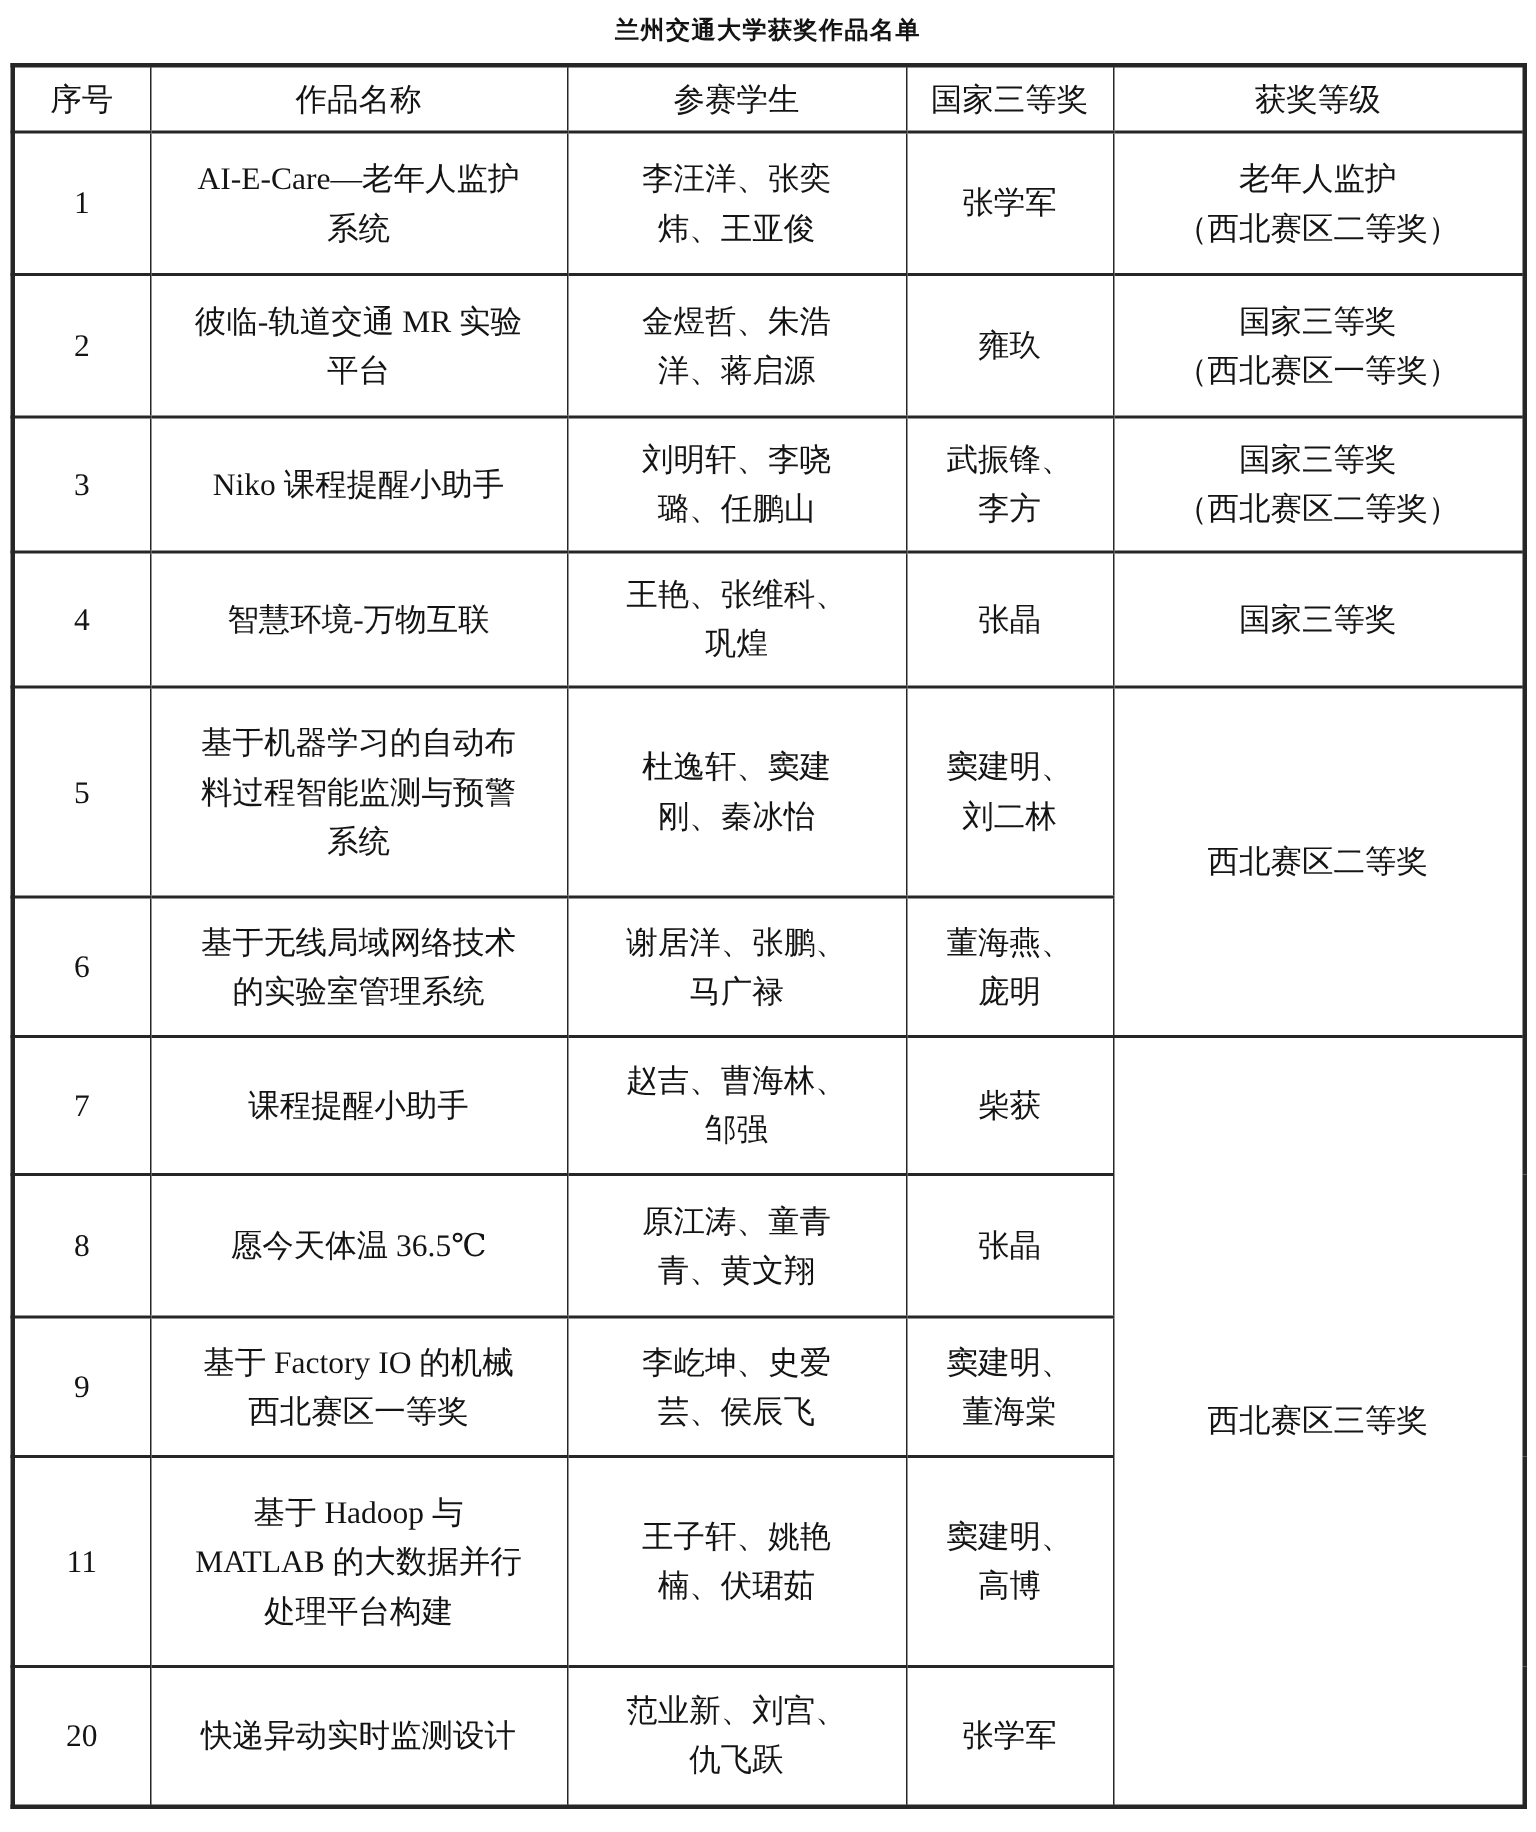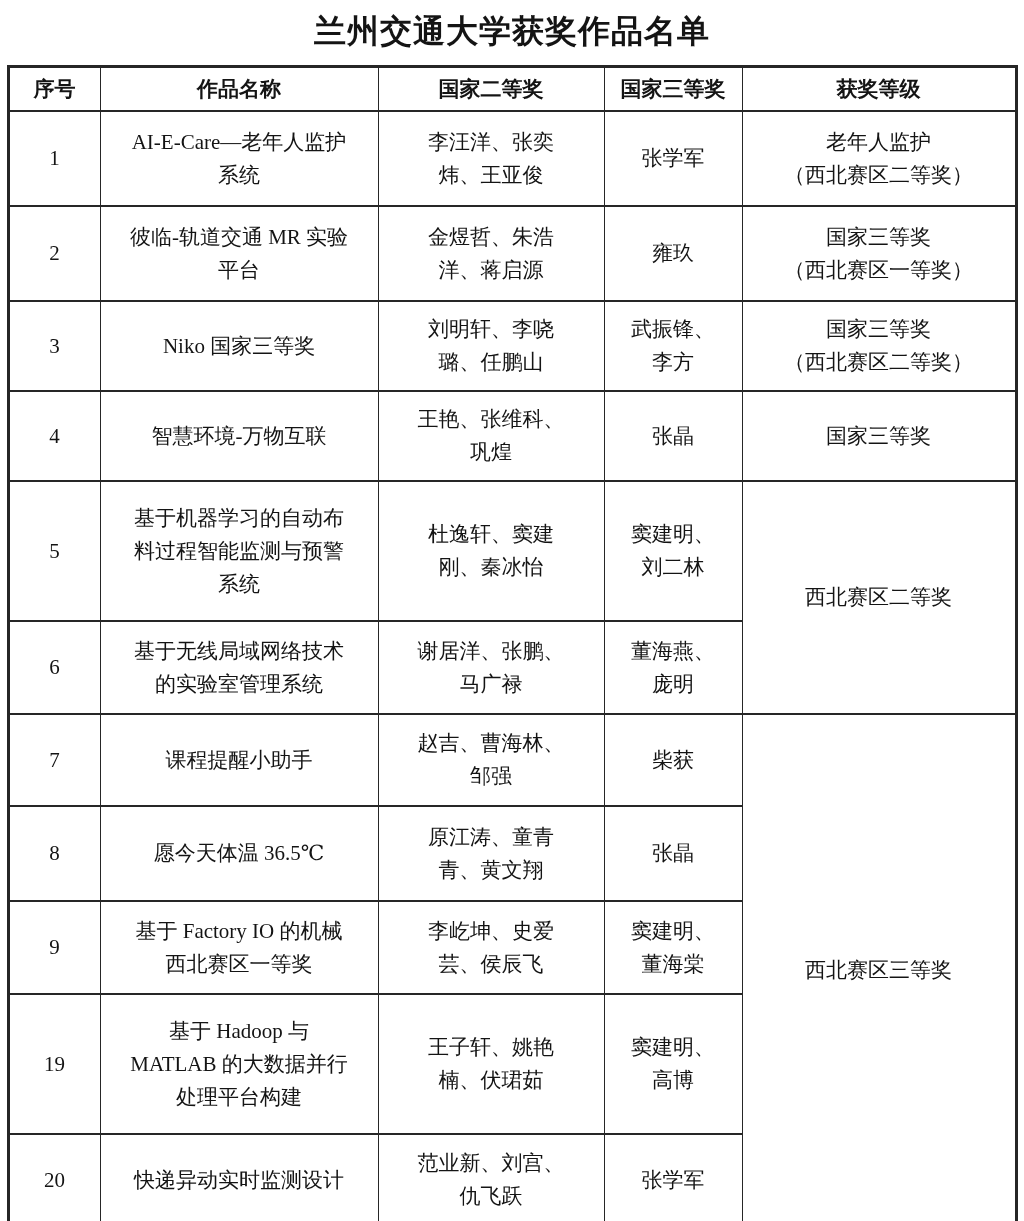--- a/index.html
+++ b/index.html
@@ -11,21 +11,21 @@
     font-family: "Liberation Serif", "DejaVu Serif", serif;
     color: #141414;
   }
   .page {
     width: 1024px;
     box-sizing: border-box;
     padding-top: 6px;
   }
   .doc-title {
     text-align: center;
-    font-size: 32px;
+    font-size: 16px;
     font-weight: bold;
     margin: 4px 0 11px 0;
     letter-spacing: 1px;
   }
   table.awards {
     border-collapse: collapse;
     table-layout: fixed;
     width: 1008px;
     margin: 0 auto;
     border: 3px solid #262626;
@@ -36,21 +36,21 @@
     border-right-width: 1px;
     text-align: center;
     vertical-align: middle;
     padding: 0 4px;
     white-space: pre-line;
     font-size: 21px;
     line-height: 33px;
     overflow: hidden;
   }
   thead th {
-    font-weight: bold;
+    font-weight: normal;
     line-height: normal;
     padding: 7px 4px;
   }
   
   col.c-no       { width: 92px; }
   col.c-name     { width: 278px; }
   col.c-students { width: 226px; }
   col.c-teacher  { width: 138px; }
   col.c-award    { width: 274px; }
   
@@ -72,21 +72,21 @@
       <col class="c-no">
         <col class="c-name">
         <col class="c-students">
         <col class="c-teacher">
         <col class="c-award">
     </colgroup>
     <thead>
       <tr>
         <th>序号</th>
         <th>作品名称</th>
-        <th>国家二等奖</th>
+        <th>参赛学生</th>
         <th>国家三等奖</th>
         <th>获奖等级</th>
       </tr>
     </thead>
     <tbody>
       <tr class="h95">
         <td>1</td>
         <td>AI-E-Care—老年人监护
 系统</td>
         <td>李汪洋、张奕
@@ -100,21 +100,21 @@
         <td>彼临-轨道交通 MR 实验
 平台</td>
         <td>金煜哲、朱浩
 洋、蒋启源</td>
         <td>雍玖</td>
         <td>国家三等奖
 （西北赛区一等奖）</td>
       </tr>
       <tr class="h90">
         <td>3</td>
-        <td>Niko 国家三等奖</td>
+        <td>Niko 课程提醒小助手</td>
         <td>刘明轩、李哓
 璐、任鹏山</td>
         <td>武振锋、
 李方</td>
         <td>国家三等奖
 （西北赛区二等奖）</td>
       </tr>
       <tr class="h90">
         <td>4</td>
         <td>智慧环境-万物互联</td>
@@ -161,21 +161,21 @@
       <tr class="h93">
         <td>9</td>
         <td>基于 Factory IO 的机械
 西北赛区一等奖</td>
         <td>李屹坤、史爱
 芸、侯辰飞</td>
         <td>窦建明、
 董海棠</td>
       </tr>
       <tr class="h140">
-        <td>19</td>
+        <td>11</td>
         <td>基于 Hadoop 与
 MATLAB 的大数据并行
 处理平台构建</td>
         <td>王子轩、姚艳
 楠、伏珺茹</td>
         <td>窦建明、
 高博</td>
       </tr>
       <tr class="h93">
         <td>20</td>

